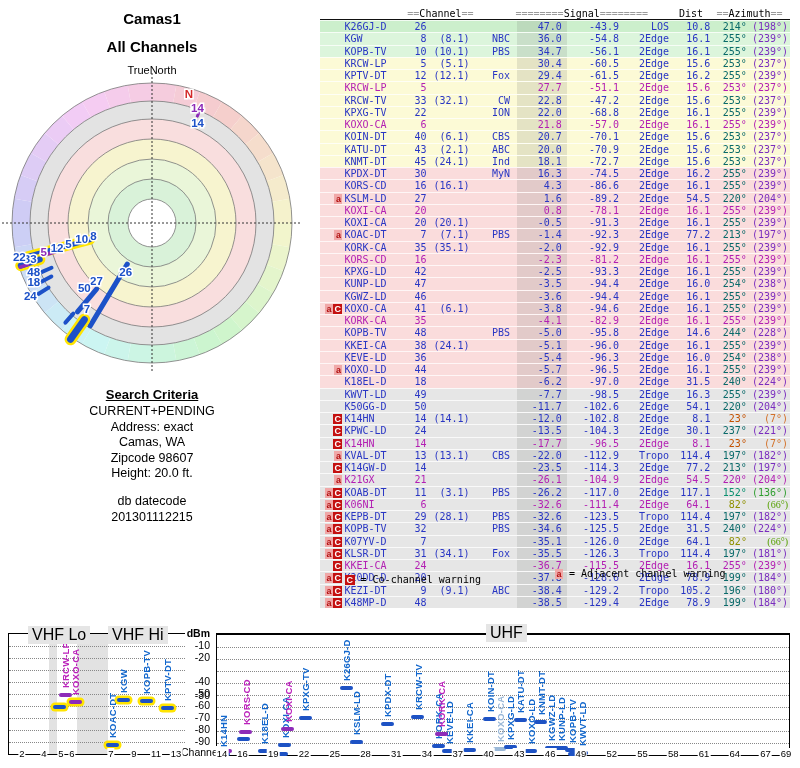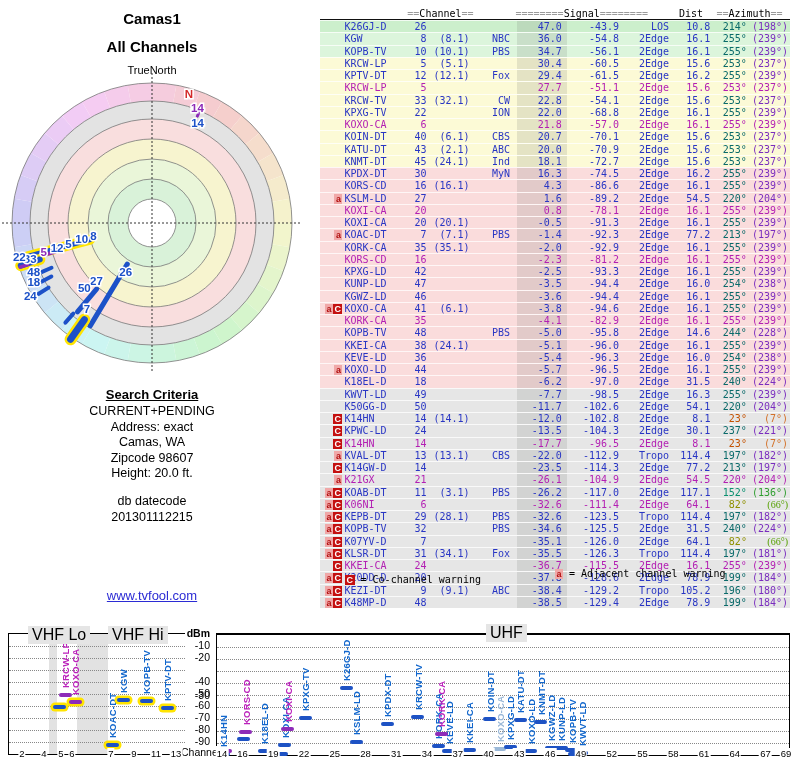--- a/index.html
+++ b/index.html
@@ -166,23 +166,20 @@
   <div id="criteria">
       <div class="abs ctr crit-line" style="top: 404px;">CURRENT+PENDING</div>
       <div class="abs ctr crit-line" style="top: 419.5px;">Address: exact</div>
       <div class="abs ctr crit-line" style="top: 435px;">Camas, WA</div>
       <div class="abs ctr crit-line" style="top: 450.5px;">Zipcode 98607</div>
       <div class="abs ctr crit-line" style="top: 466px;">Height: 20.0 ft.</div>
       <div class="abs ctr crit-line" style="top: 494px;">db datecode</div>
       <div class="abs ctr crit-line" style="top: 509.5px;">201301112215</div>
     </div>
 
-  <div class="abs ctr" id="tvfool-link">
-    <a>www.tvfool.com</a>
-  </div>
 
   <div class="abs" id="signal-table">
     <div id="thead">
         <div class="hrow">
           <span style="width:86px"></span>
           <span style="width:72px;text-align:center"><span class="eq">==</span>Channel<span class="eq">==</span></span>
           <span style="width:40px"></span>
           <span style="width:150px;text-align:left"><span class="eq">========</span>Signal<span class="eq">========</span></span>
           <span style="width:40px;text-align:right;padding-right:6px">Dist</span>
           <span style="width:82px;text-align:center"><span class="eq">==</span>Azimuth<span class="eq">==</span></span>
@@ -267,21 +264,21 @@
           <span class="ctr2 ">253°</span>
           <span class="cmg ">(237°)</span>
         </div>
         <div class="trow by c-b">
           <span class="cw"></span>
           <span class="ccs">KRCW-TV</span>
           <span class="cre">33</span>
           <span class="cvi">(32.1)</span>
           <span class="cne">CW</span>
           <span class="cnm">22.8</span>
-          <span class="cpw">-54.1</span>
+          <span class="cpw">-47.2</span>
           <span class="cpa">2Edge</span>
           <span class="cdi">15.6</span>
           <span class="ctr2 azn-t">253°</span>
           <span class="cmg azn-m">(237°)</span>
         </div>
         <div class="trow by c-b">
           <span class="cw"></span>
           <span class="ccs">KPXG-TV</span>
           <span class="cre">22</span>
           <span class="cvi"></span>

